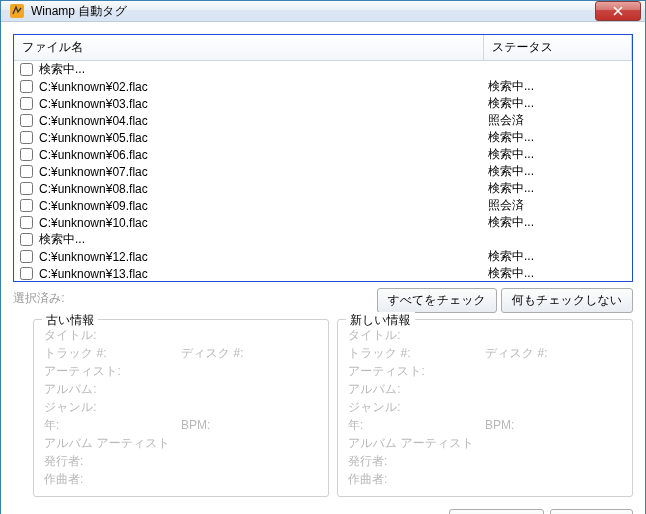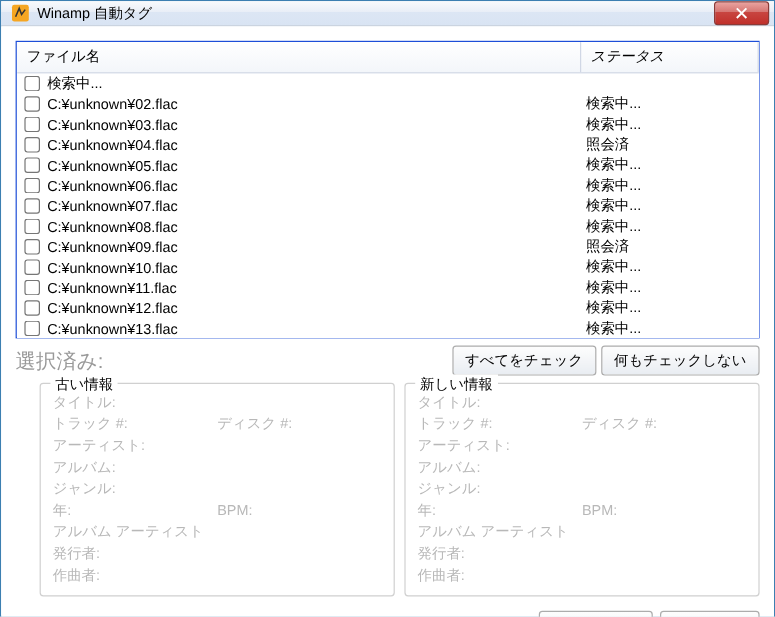--- a/index.html
+++ b/index.html
@@ -13,28 +13,28 @@
 .titlebar-text { flex: 1; color: #000; font-size: 12px; }
 .close-btn { width: 46px; height: 20px; background: linear-gradient(to bottom, #e9a3a0 0%, #d57571 45%, #c84540 46%, #c0302b 100%); border: 1px solid #8b3a37; border-radius: 3px; display: flex; align-items: center; justify-content: center; cursor: pointer; }
 .close-btn svg { width: 10px; height: 10px; }
 
 .content { flex: 1; padding: 12px; display: flex; flex-direction: column; gap: 6px; background: #fff; }
 
 .list-frame { border: 1px solid #1d4ed8; background: #fff; height: 248px; overflow-y: auto; }
 .list-header { display: flex; background: linear-gradient(to bottom, #fff 0%, #f3f6fa 100%); border-bottom: 1px solid #d0d7e5; position: sticky; top: 0; }
 .list-header-col { padding: 4px 8px; border-right: 1px solid #d0d7e5; color: #000; }
 .col-file { width: 470px; }
-.col-status { flex: 1; font-style: italic; }
+.col-status { flex: 1; }
 .list-row { display: flex; align-items: center; padding: 1px 6px; height: 17px; }
 .list-row input[type="checkbox"] { width: 13px; height: 13px; margin-right: 6px; }
 .list-row .fname { width: 449px; color: #000; }
 .list-row .fstatus { color: #000; }
 
 .mid-row { display: flex; align-items: flex-start; gap: 6px; }
-.selected-label { color: #999; font-size: 17px; padding-top: 2px; flex: 1; }
+.selected-label { color: #999; font-size: 12px; padding-top: 2px; flex: 1; }
 .chk-buttons { display: flex; gap: 4px; }
 .btn { background: linear-gradient(to bottom, #fdfdfd 0%, #e9edf2 100%); border: 1px solid #acacac; border-radius: 3px; padding: 3px 10px; font-size: 12px; cursor: pointer; color: #000; }
 
 .info-panels { display: flex; gap: 8px; flex: 1; padding-left: 20px; }
 .fieldset { border: 1px solid #d0d0d0; border-radius: 3px; padding: 6px 10px 8px 10px; flex: 1; position: relative; }
 .fieldset-title { position: absolute; top: -8px; left: 8px; background: #fff; padding: 0 4px; color: #000; font-size: 12px; }
 .info-grid { color: #b8b8b8; line-height: 1.5; }
 .info-row { display: flex; }
 .info-label { white-space: nowrap; }
 .info-half { flex: 1; }
@@ -115,21 +115,20 @@
             <span class="fname">C:¥unknown¥09.flac</span>
             <span class="fstatus">照会済</span>
           </div>
           <div class="list-row">
             <input type="checkbox" style="">
             <span class="fname">C:¥unknown¥10.flac</span>
             <span class="fstatus">検索中...</span>
           </div>
           <div class="list-row">
             <input type="checkbox" style="">
-            <span class="fname">C:¥unknown¥11.flac</span>
             <span class="fstatus">検索中...</span>
           </div>
           <div class="list-row">
             <input type="checkbox" style="">
             <span class="fname">C:¥unknown¥12.flac</span>
             <span class="fstatus">検索中...</span>
           </div>
           <div class="list-row">
             <input type="checkbox" style="">
             <span class="fname">C:¥unknown¥13.flac</span>

